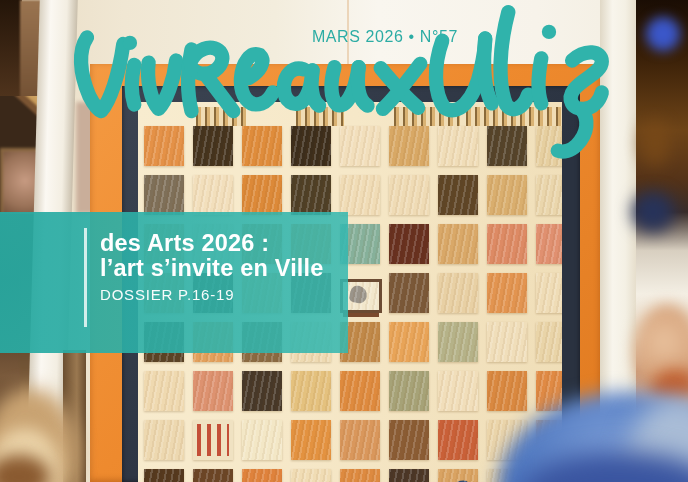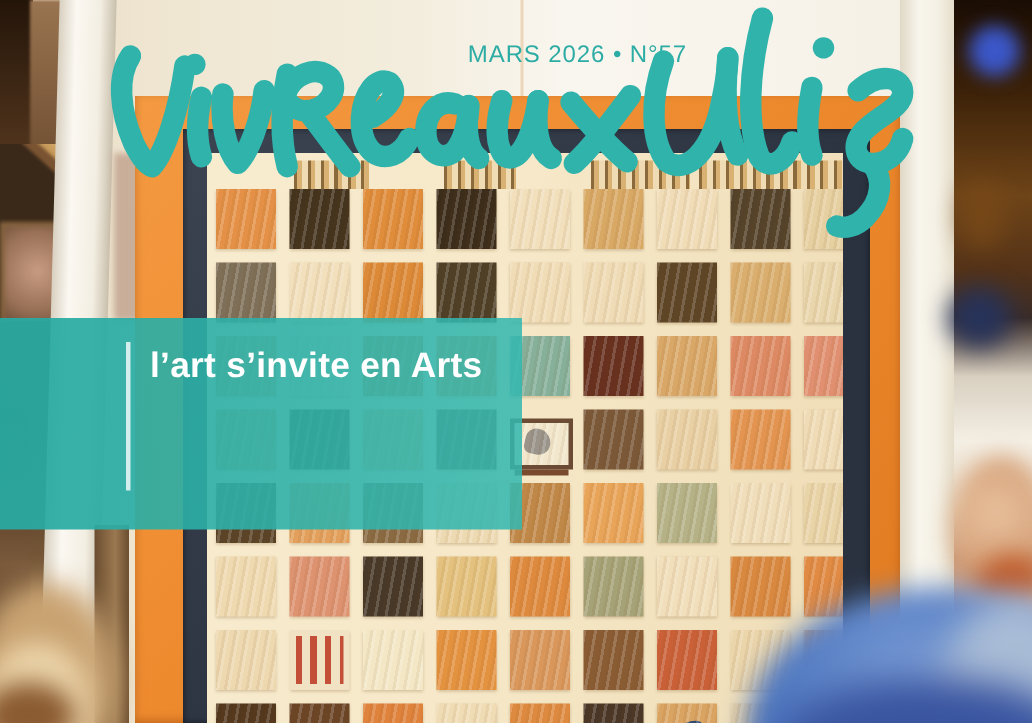--- a/index.html
+++ b/index.html
@@ -233,17 +233,19 @@
     <circle cx="440" cy="29" r="6.5"></circle>
     <path d="M433,53 C430,69 429,83 433,94"></path>
     <path d="M461,55 C473,44 488,46 488,56 C488,66 471,71 463,81 C456,90 461,100 472,99 C480,98 486,92 488,84"></path>
     <path d="M470,100 C476,108 476,121 465,132 C460,137 453,139 448,137"></path>
   </svg>
   <span class="sr">Vivre aux Ulis</span>
 
   <div class="layer overlay">
     <div class="accent-bar"></div>
     <div class="headline">
-      <div class="h-line">l’art s’invite en Arts</div>
+      <div class="h-line">des Arts 2026 :</div>
+      <div class="h-line">l’art s’invite en Ville</div>
+      <div class="kicker">DOSSIER P.16-19</div>
     </div>
   </div>
 
 </div>
 
 </body></html>

